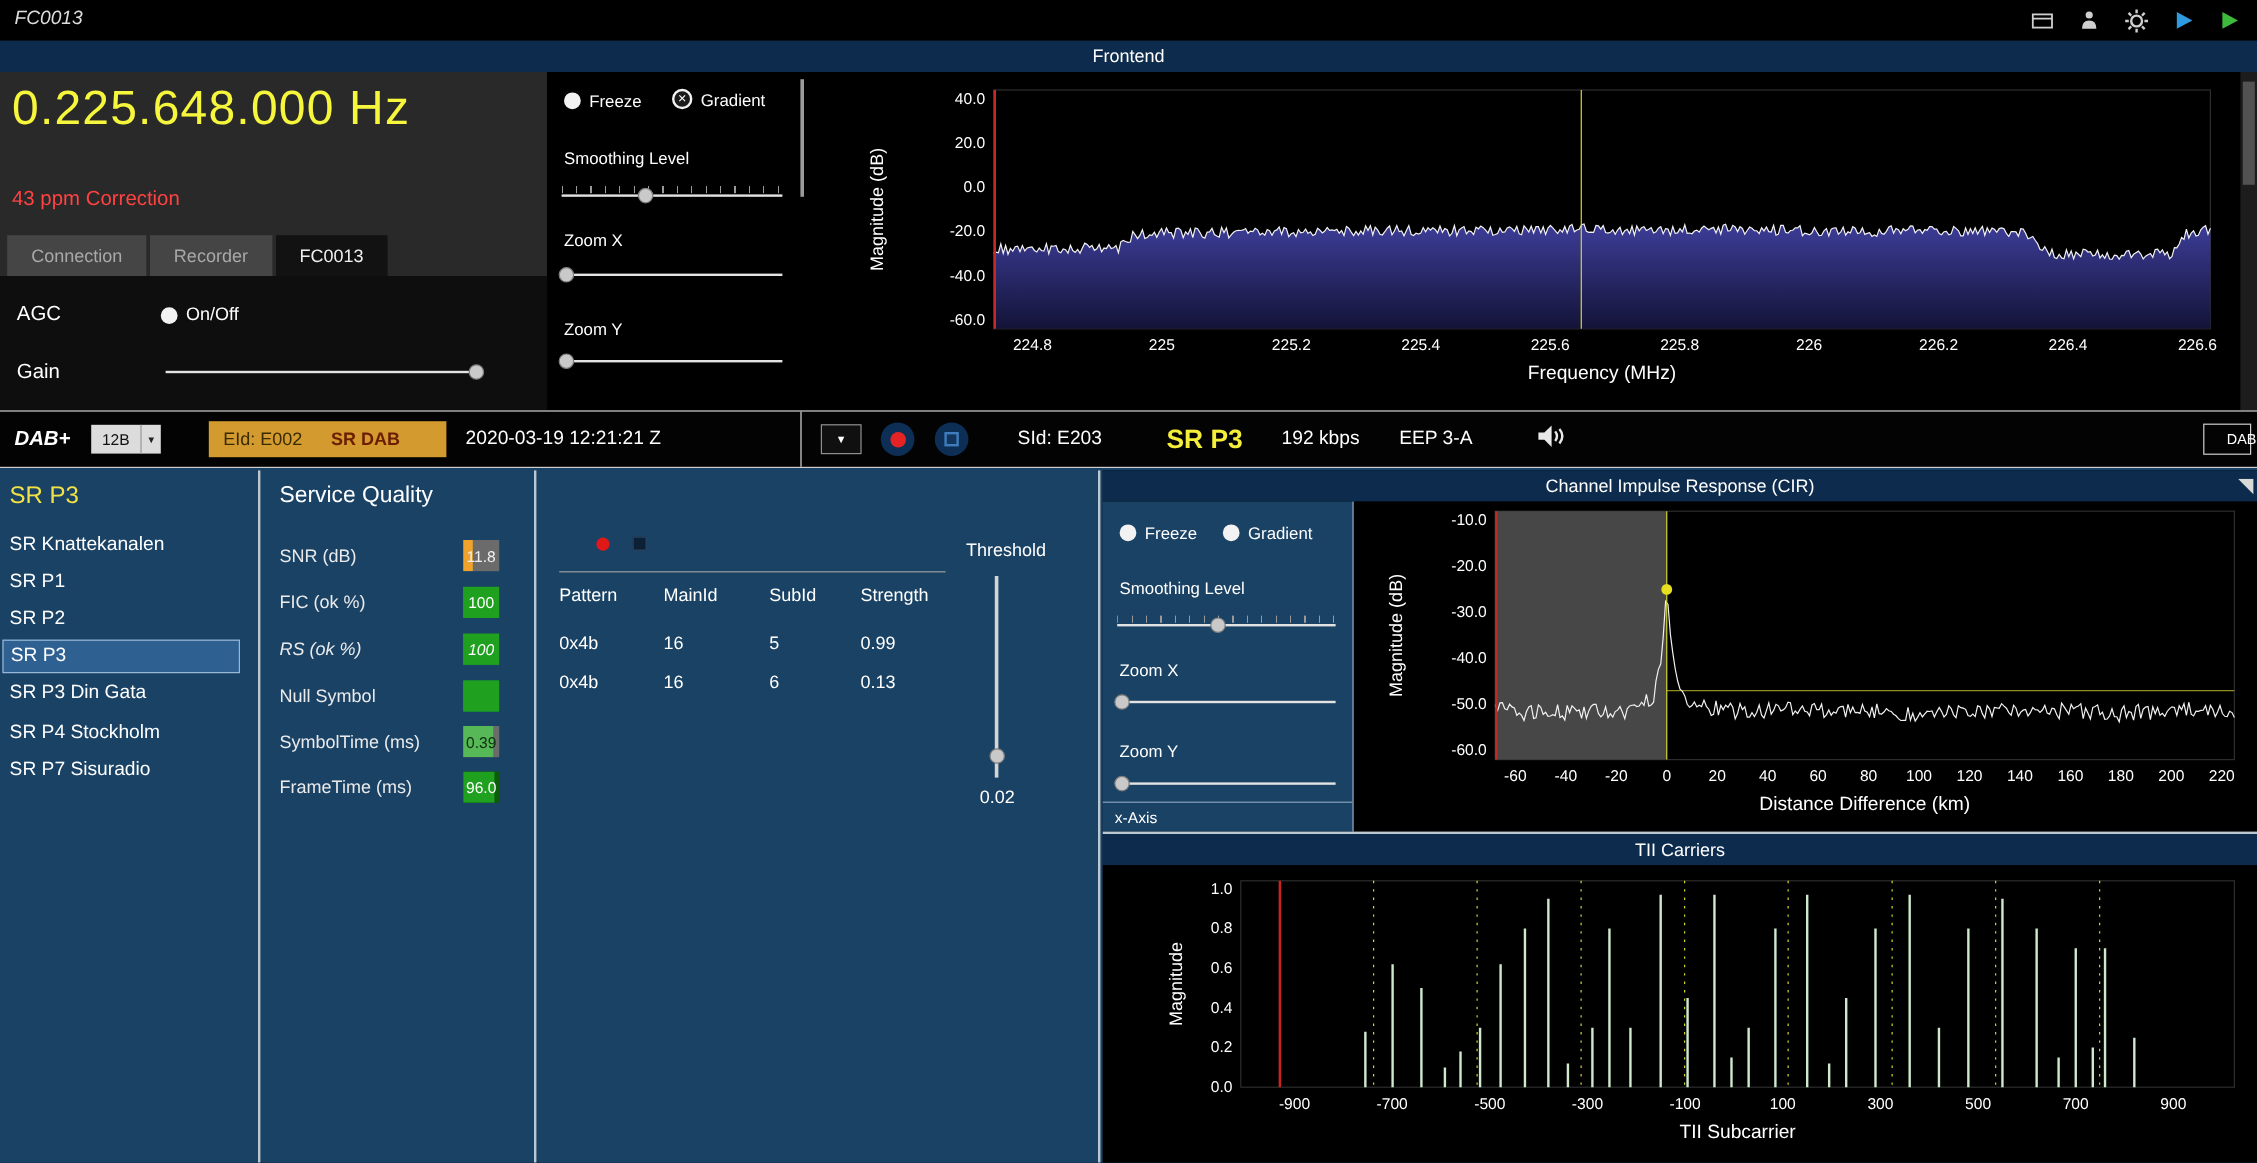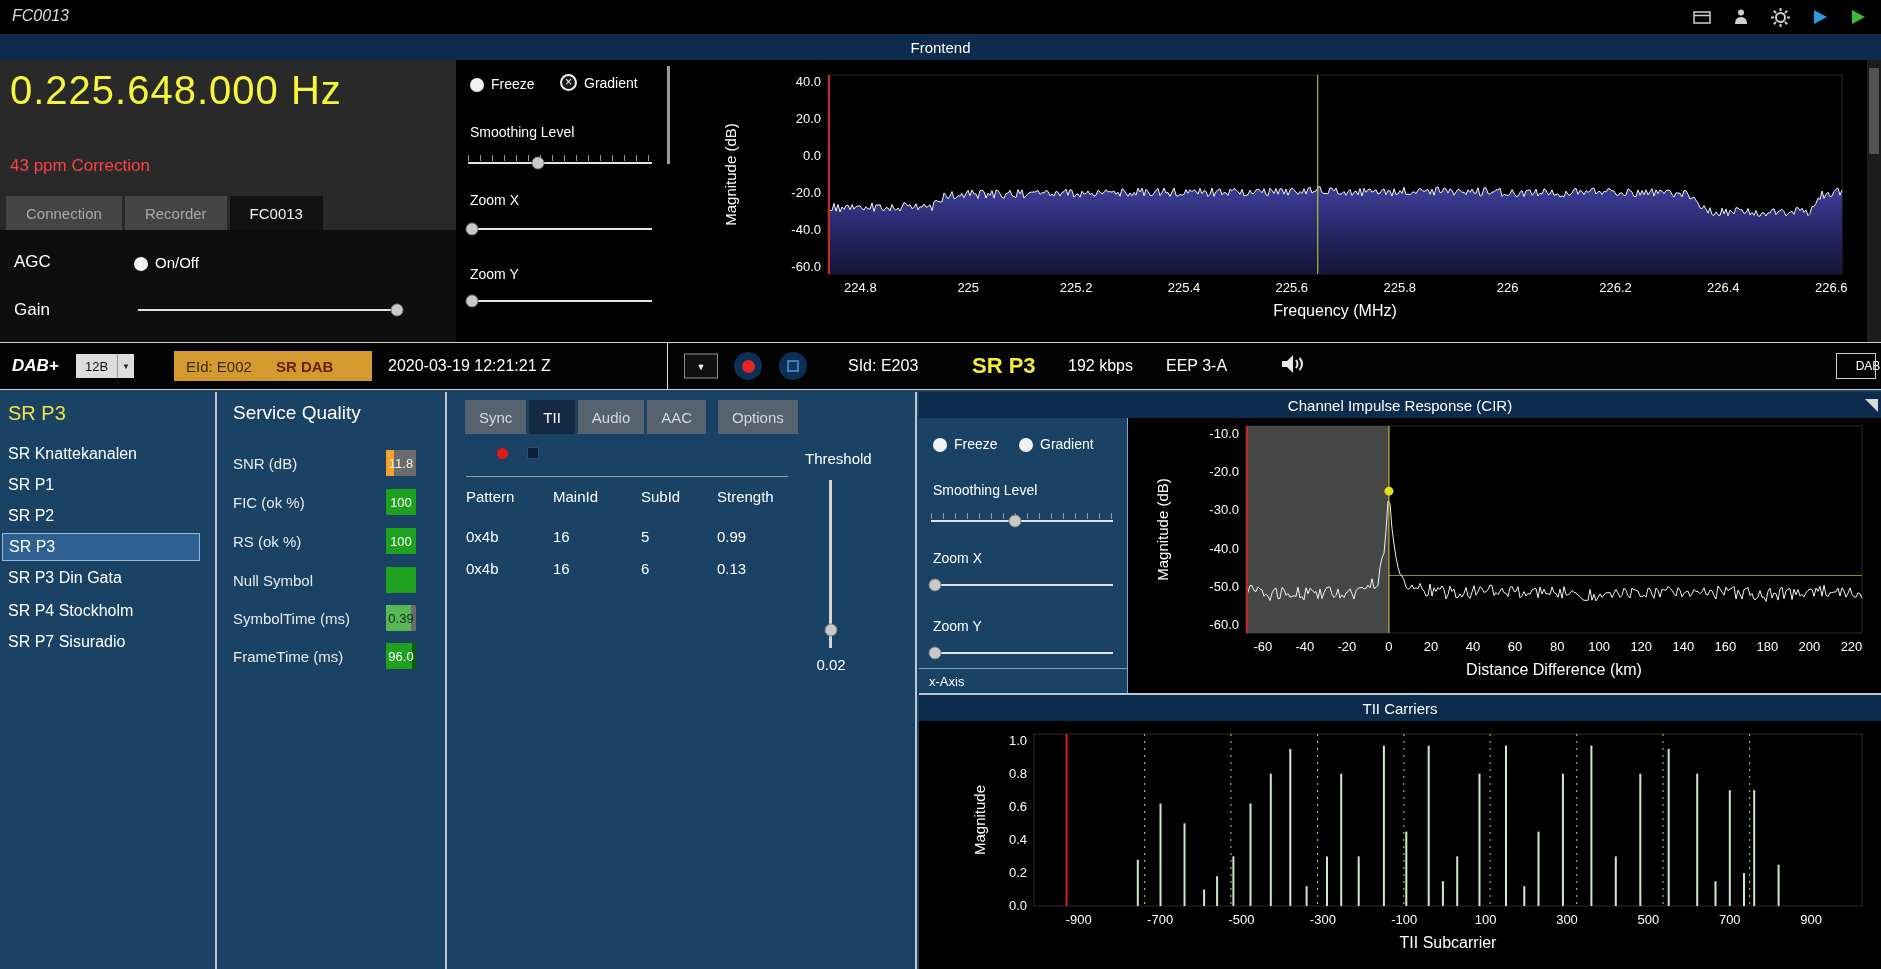--- a/index.html
+++ b/index.html
@@ -19,21 +19,21 @@
   #fe-ppm { position:absolute; left:10px; top:96px; color:#ff4242; font-size:17px; }
   #fe-tabs { position:absolute; left:6px; top:136px; display:flex; gap:3px; }
   .fe-tab { height:34px; padding:0 20px; display:flex; align-items:center; background:#454545; color:#a9a9a9; font-size:15px; cursor:default; }
   .fe-tab.active { background:#121212; color:#f0f0f0; }
   #fe-tabcontent { position:absolute; left:0; top:170px; width:456px; height:112px; background:#0e0e0e; }
   .fe-lbl { position:absolute; color:#fff; font-size:17px; }
 
   .radio { width:14px; height:14px; border-radius:50%; background:#f2f2f2; display:inline-block; flex:none; }
   .radio.x { width:17px; height:17px; background:#1b1b1b; border:2px solid #f2f2f2; color:#fff; font-size:12px; line-height:12px; text-align:center; }
   .radio.x::after { content:"\00D7"; }
-  .radio-group { position:absolute; display:flex; align-items:flex-end; gap:7px; color:#fff; font-size:14px; }
+  .radio-group { position:absolute; display:flex; align-items:center; gap:7px; color:#fff; font-size:14px; }
 
   .slider { position:absolute; height:2px; background:#e3e3e3; }
   .slider .handle { position:absolute; top:50%; transform:translate(-50%,-50%); width:13px; height:13px; border-radius:50%; background:#c9c9c9; border:1px solid #7d7d7d; }
   .slider .ticks { position:absolute; left:0; right:0; top:-7px; height:6px; background:repeating-linear-gradient(90deg,#9a9a9a 0 1px,transparent 1px 12px); }
   .ctl-label { position:absolute; color:#fff; font-size:14px; }
 
   #fe-controls { position:absolute; left:456px; top:0; width:216px; height:282px; background:#000; }
   #fe-vslider { position:absolute; left:211px; top:6px; width:3px; height:98px; background:#9a9a9a; }
 
   .chart { position:absolute; }
@@ -284,21 +284,21 @@
             <span class="gauge-val" style="color: rgb(240, 240, 240);">11.8</span>
           </span>
       </div>
       <div class="sq-row" style="top:97px;">
         <span class="lbl">FIC (ok %)</span>
         <span class="gauge" style="background: rgb(31, 161, 31);">
             <span class="gauge-fill" style="width: 100%; background: rgb(31, 161, 31);"></span>
             <span class="gauge-val" style="color: rgb(255, 255, 255);">100</span>
           </span>
       </div>
-      <div class="sq-row" style="top:136px;">
+      <div class="sq-row" style="top:136px;font-style:italic;">
         <span class="lbl">RS (ok %)</span>
         <span class="gauge" style="background: rgb(31, 161, 31);">
             <span class="gauge-fill" style="width: 100%; background: rgb(31, 161, 31);"></span>
             <span class="gauge-val" style="color: rgb(255, 255, 255);">100</span>
           </span>
       </div>
       <div class="sq-row" style="top:175px;">
         <span class="lbl">Null Symbol</span>
         <span class="gauge" style="background: rgb(31, 161, 31);">
             <span class="gauge-fill" style="width: 100%; background: rgb(31, 161, 31);"></span>
@@ -315,27 +315,20 @@
       <div class="sq-row" style="top:251px;">
         <span class="lbl">FrameTime (ms)</span>
         <span class="gauge" style="background: rgb(12, 92, 12);">
             <span class="gauge-fill" style="width: 86%; background: rgb(31, 161, 31);"></span>
             <span class="gauge-val" style="color: rgb(255, 255, 255);">96.0</span>
           </span>
       </div>
     </div>
 
     <div id="tabspanel">
-      <div id="tp-tabs">
-        <div class="panel-tab">Sync</div>
-        <div class="panel-tab active">TII</div>
-        <div class="panel-tab">Audio</div>
-        <div class="panel-tab">AAC</div>
-        <div class="panel-tab gapped">Options</div>
-      </div>
       <div id="ind-dot"></div>
       <div id="ind-sq"></div>
       <div id="tii-sep"></div>
       <div class="tbl-row" style="top:96px;">
         <span>Pattern</span>
         <span>MainId</span>
         <span>SubId</span>
         <span>Strength</span>
       </div>
       <div class="tbl-row" style="top:136px;">

